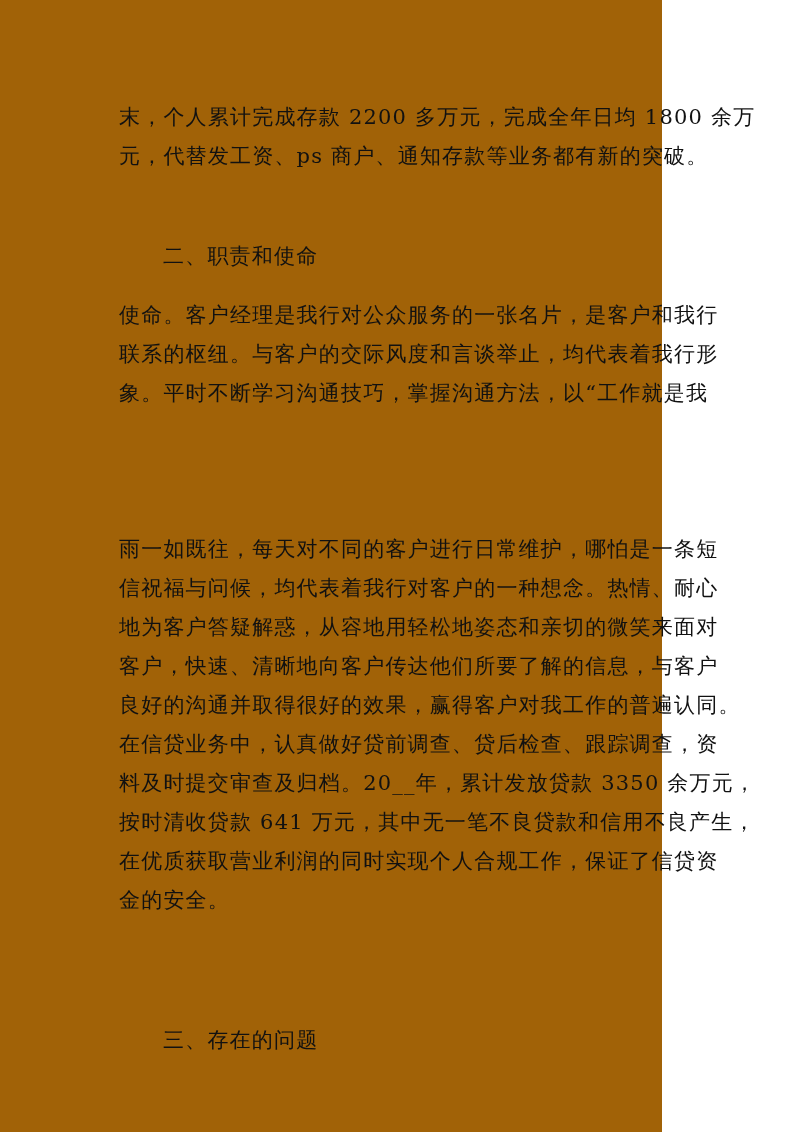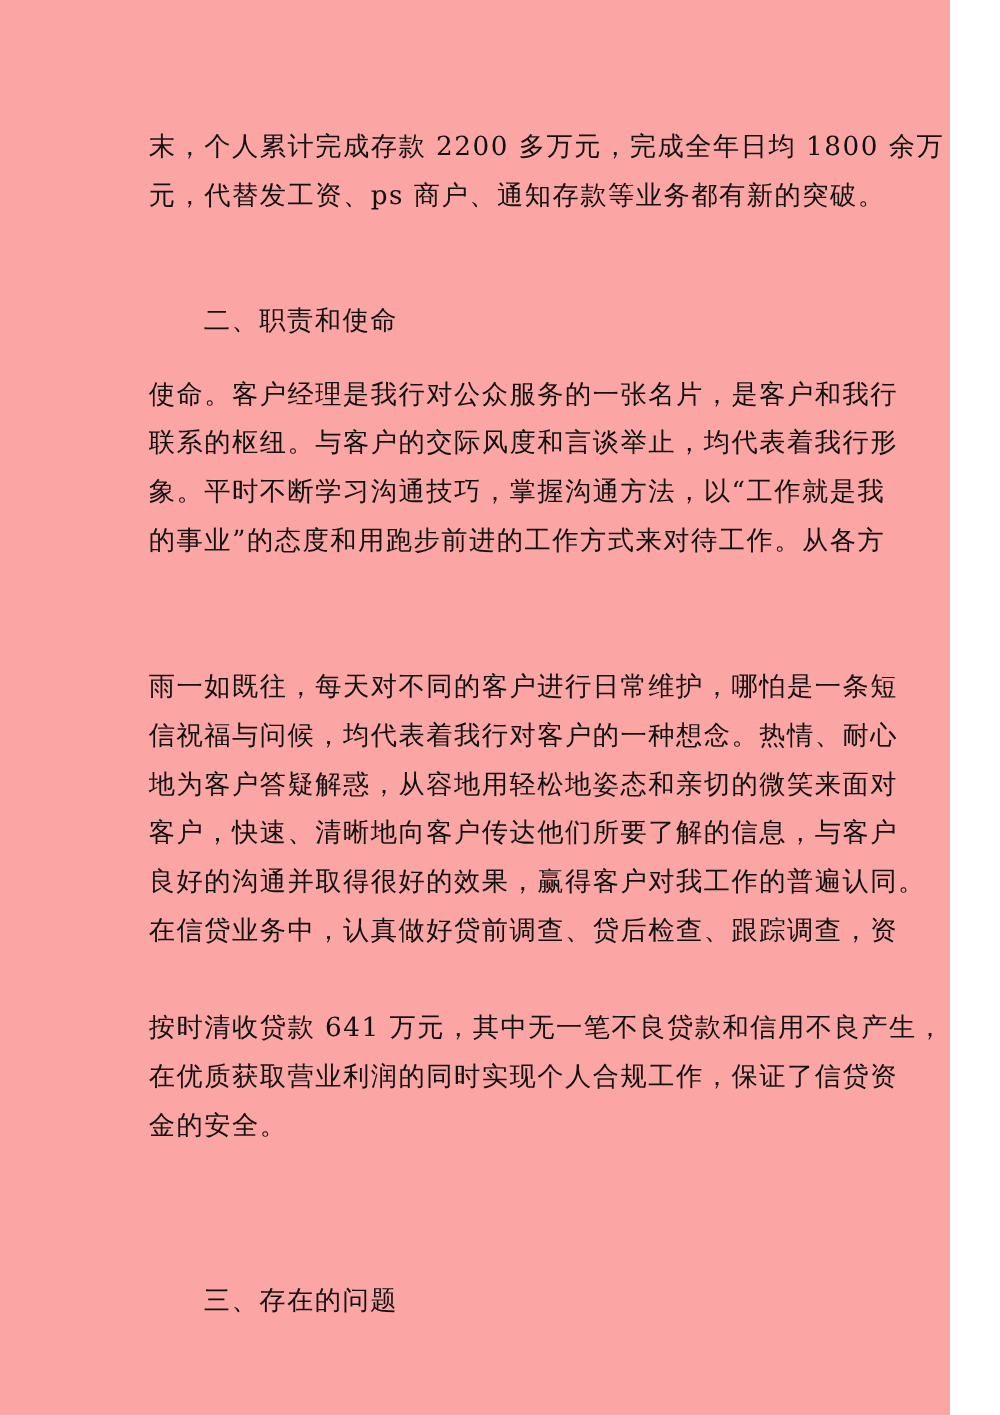--- a/index.html
+++ b/index.html
@@ -1,39 +1,39 @@
 <!DOCTYPE html>
 <html><head>
   <meta charset="utf-8">
   <style>
     html, body { margin: 0; padding: 0; background: #ffffff; }
     body { width: 800px; height: 1132px; position: relative; overflow: hidden;
       font-family: "DejaVu Serif", "Liberation Serif", serif; color: #111; }
-    .page { position: absolute; left: 0; top: 0; width: 760px; height: 1132px; background: #fca5a5; }
+    .page { position: absolute; left: 0; top: 0; width: 662px; height: 1132px; background: #a16207; }
     .line { position: absolute; left: 119px; width: 560px; font-size: 21px; line-height: 26px;
       white-space: nowrap; letter-spacing: 1.2px; }
     .indent { left: 163px; margin-top: 37px; }
   </style>
 </head>
 <body>
 
 <div class="page">
   <div class="line" style="top:104px">末，个人累计完成存款 2200 多万元，完成全年日均 1800 余万</div>
   <div class="line" style="top:143px">元，代替发工资、ps 商户、通知存款等业务都有新的突破。</div>
 
   <div class="line indent" style="top:206px">二、职责和使命</div>
 
   <div class="line" style="top:302px">使命。客户经理是我行对公众服务的一张名片，是客户和我行</div>
   <div class="line" style="top:341px">联系的枢纽。与客户的交际风度和言谈举止，均代表着我行形</div>
   <div class="line" style="top:380px">象。平时不断学习沟通技巧，掌握沟通方法，以“工作就是我</div>
-  <div class="line" style="top:419px">的事业”的态度和用跑步前进的工作方式来对待工作。从各方</div>
   <div class="line" style="top:575px">信祝福与问候，均代表着我行对客户的一种想念。热情、耐心</div>
   <div class="line" style="top:536px">雨一如既往，每天对不同的客户进行日常维护，哪怕是一条短</div>
   <div class="line" style="top:653px">客户，快速、清晰地向客户传达他们所要了解的信息，与客户</div>
   <div class="line" style="top:614px">地为客户答疑解惑，从容地用轻松地姿态和亲切的微笑来面对</div>
   <div class="line" style="top:692px">良好的沟通并取得很好的效果，赢得客户对我工作的普遍认同。</div>
   <div class="line" style="top:731px">在信贷业务中，认真做好贷前调查、贷后检查、跟踪调查，资</div>
+  <div class="line" style="top:770px">料及时提交审查及归档。20__年，累计发放贷款 3350 余万元，</div>
   <div class="line" style="top:809px">按时清收贷款 641 万元，其中无一笔不良贷款和信用不良产生，</div>
   <div class="line" style="top:848px">在优质获取营业利润的同时实现个人合规工作，保证了信贷资</div>
   <div class="line" style="top:887px">金的安全。</div>
 
   <div class="line indent" style="top:990px">三、存在的问题</div>
 </div>
 
 </body></html>

